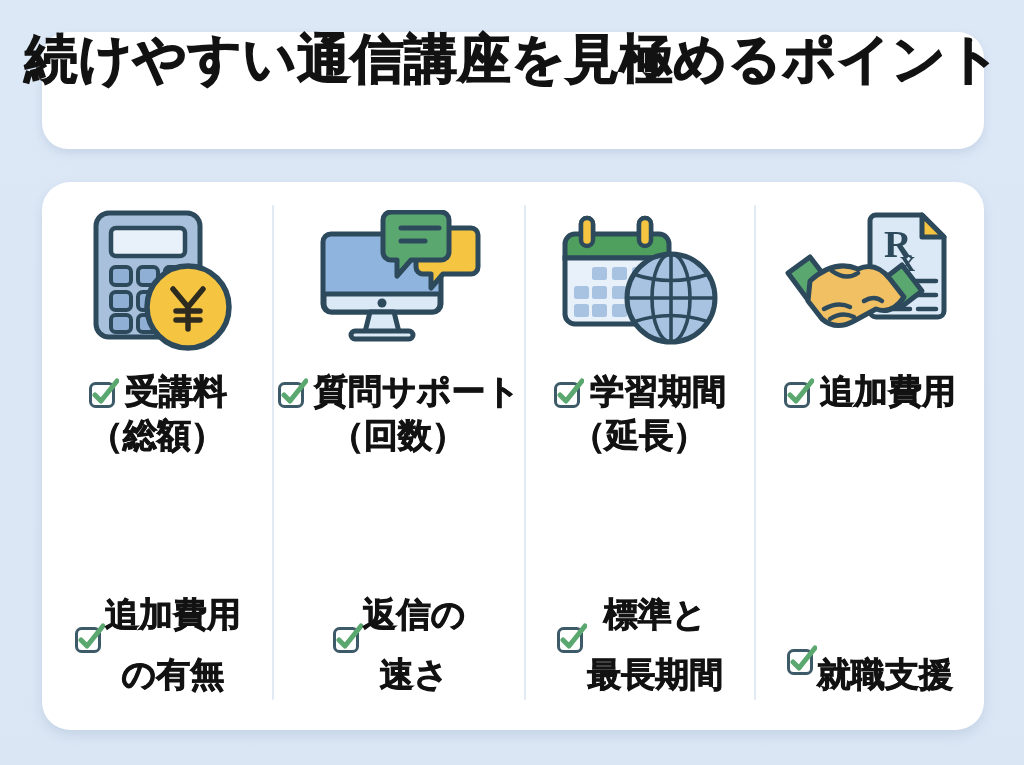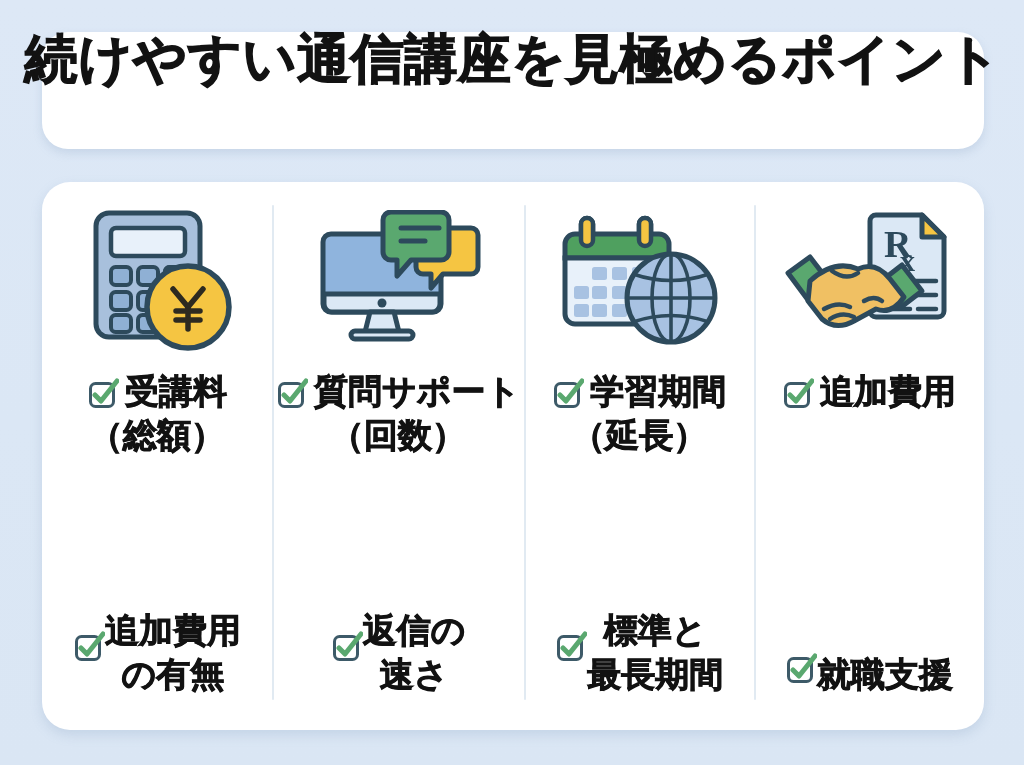--- a/index.html
+++ b/index.html
@@ -138,21 +138,21 @@
   }
   .sub-chk svg { display: block; }
   .label-secondary {
     font-size: 34px;
     font-weight: 700;
     color: #121212;
     line-height: 1.3;
     -webkit-text-stroke: 0.9px #121212;
     white-space: nowrap;
   }
-  .label-secondary .line2 { display: block; }
+  .label-secondary .line2 { display: block; margin-top: 16px; }
 </style>
 </head>
 <body>
 
 <div class="page">
 
   <div class="title-card">
     <div class="title-text">続けやすい通信講座を見極めるポイント</div>
   </div>
 

